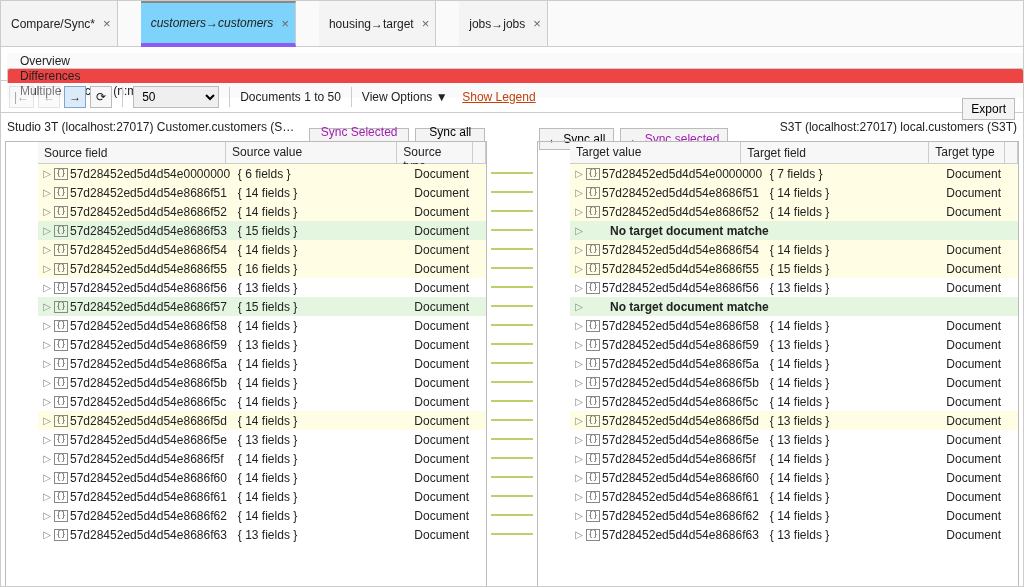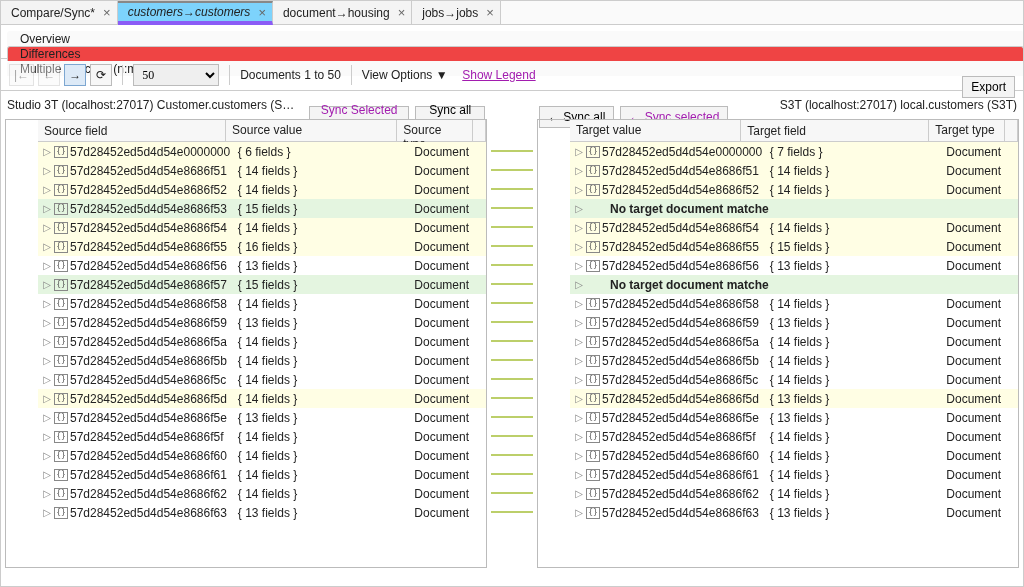--- a/index.html
+++ b/index.html
@@ -1,37 +1,37 @@
 <!DOCTYPE html>
 <html><head>
 <meta charset="utf-8">
 <style>
 * { box-sizing: border-box; margin: 0; padding: 0; }
 body { font-family: "Segoe UI", Tahoma, sans-serif; font-size: 12px; color: #222; background: #fff; width: 1024px; height: 587px; overflow: hidden; border: 1px solid #ccc; }
 
 
-.top-tabs { display: flex; height: 24px; background: #fafafa; border-bottom: 1px solid #ccc; position: relative; }
+.top-tabs { display: flex; height: 46px; background: #fafafa; border-bottom: 1px solid #ccc; position: relative; gap: 23px; }
 .top-tab { display: flex; align-items: center; padding: 0 6px 0 10px; border-right: 1px solid #ccc; background: #f4f4f4; cursor: pointer; font-size: 12px; }
 .top-tab.active { background: #7dd3fc; border-top: 2px solid #888; border-bottom: 4px solid #8b5cf6; margin-bottom: -1px; font-style: italic; }
 .top-tab .close { margin-left: 8px; color: #666; font-size: 13px; cursor: pointer; }
 
 
 .sub-tabs { display: flex; height: 28px; padding-left: 6px; background: #fff; border-bottom: 1px solid #ccc; margin-top: 6px; flex-direction: column; }
 .sub-tab { display: flex; align-items: center; padding: 0 12px; border: 1px solid #ccc; border-bottom: none; background: #fff; margin-right: -1px; cursor: pointer; font-size: 12px; border-radius: 3px 3px 0 0; }
 .sub-tab.active { background: #ef4444; position: relative; z-index: 2; }
 .sub-tab:not(.active) { background: #fafafa; border-top-color: transparent; border-left-color: transparent; border-right-color: transparent; }
 
 
 .toolbar { display: flex; align-items: center; height: 32px; padding: 0 8px; border-bottom: 1px solid #ccc; gap: 4px; }
 .tbtn { display: inline-flex; align-items: center; justify-content: center; height: 22px; min-width: 22px; padding: 0 4px; border: 1px solid #bbb; background: #f7f7f7; cursor: pointer; font-size: 12px; }
 .tbtn.disabled { opacity: 0.4; }
 .tbtn.active { background: #ddeaf7; border-color: #7da7d1; }
-.pagesize { width: 86px; height: 22px; border: 1px solid #bbb; padding: 0 4px; font-size: 12px; font-family: Liberation Serif, serif; }
+.pagesize { width: 86px; height: 22px; border: 1px solid #bbb; padding: 0 4px; font-size: 12px; }
 .sep { width: 1px; height: 20px; background: #ccc; margin: 0 6px; }
-.link { color: #a21caf; text-decoration: underline; cursor: pointer; }
+.link { color: #c2410c; text-decoration: underline; cursor: pointer; }
 .spacer { flex: 1; }
 
 
 .main { display: flex; height: calc(587px - 28px - 34px - 32px); }
 .panel { width: 490px; display: flex; flex-direction: column; }
 .gutter { flex: 1; position: relative; }
 .gutter-svg { position: absolute; width: 100%; height: 100%; }
 .gutter-svg line { stroke: #bccf6a; stroke-width: 2; }
 
 
@@ -69,21 +69,21 @@
 <div class="top-tabs" id="top-tabs">
     <div class="top-tab">
       <span>Compare/Sync*</span>
       <span class="close">×</span>
     </div>
     <div class="top-tab active">
       <span>customers→customers</span>
       <span class="close">×</span>
     </div>
     <div class="top-tab">
-      <span>document→housing</span>
+      <span>housing→target</span>
       <span class="close">×</span>
     </div>
     <div class="top-tab">
       <span>jobs→jobs</span>
       <span class="close">×</span>
     </div>
   </div>
 
 <div class="sub-tabs" id="sub-tabs">
     <div class="sub-tab">Overview</div>

